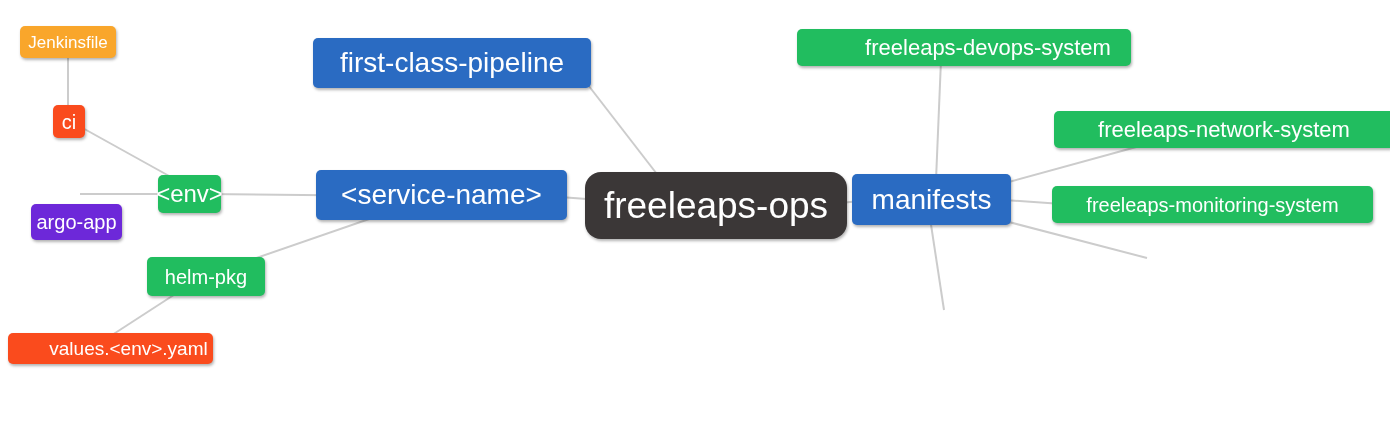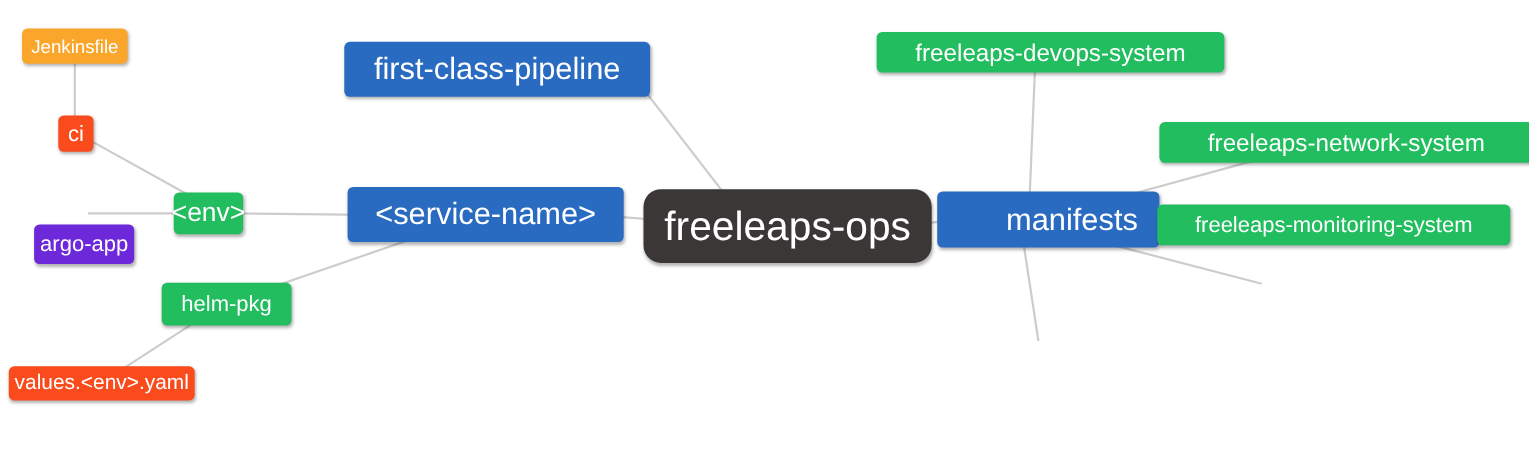--- a/index.html
+++ b/index.html
@@ -44,21 +44,21 @@
   .n-jenkinsfile { left:20px;  top:26px;  width:96px;  height:32px; font-size:17px; }
   .n-ci          { left:53px;  top:105px; width:32px;  height:33px; font-size:20px; }
   .n-argo-app    { left:31px;  top:176px; width:91px;  height:36px; font-size:20px; }
   .n-env         { left:158px; top:175px; width:63px;  height:38px; font-size:24px; }
   .n-helm-pkg    { left:147px; top:257px; width:118px; height:39px; font-size:20px; }
   .n-values      { left:8px;   top:333px; width:169px; height:31px; font-size:19px; }
   .n-pipeline    { left:313px; top:38px;  width:278px; height:50px; font-size:28px; }
   .n-service     { left:316px; top:170px; width:251px; height:50px; font-size:28px; }
   .n-ops         { left:585px; top:172px; width:262px; height:67px; font-size:37px; border-radius:16px; }
   .n-manifests   { left:852px; top:174px; width:159px; height:51px; font-size:28px; }
-  .n-devops      { left:797px; top:29px;  width:316px; height:37px; font-size:22px; }
+  .n-devops      { left:797px; top:29px;  width:286px; height:37px; font-size:22px;padding-left:48px; }
   .n-network     { left:1054px;top:111px; width:340px; height:37px; font-size:22px; }
   .n-monitoring  { left:1052px;top:186px; width:321px; height:37px; font-size:20px; }
   .n-controls    { left:1059px;top:256px; width:293px; height:37px; font-size:22px; }
   .n-storage     { left:814px; top:307px; width:291px; height:36px; font-size:22px; }
 </style>
 </head>
 <body>
 
 <div id="canvas">
 
@@ -77,22 +77,22 @@
     <line class="edge" x1="1005" y1="200" x2="1062" y2="204" style="stroke: rgb(204, 204, 204);"></line>
     <line class="edge" x1="1005" y1="221" x2="1147" y2="258" style="stroke: rgb(204, 204, 204);"></line>
     <line class="edge" x1="930" y1="218" x2="944" y2="310" style="stroke: rgb(204, 204, 204);"></line>
   </svg>
 
   <div class="node n-jenkinsfile" style="background-color: rgb(249, 166, 43);">Jenkinsfile</div>
   <div class="node n-ci" style="background-color: rgb(250, 75, 29);">ci</div>
   <div class="node n-argo-app" style="background-color: #6d28d9; margin-top: 28px;">argo-app</div>
   <div class="node n-env" style="background-color: rgb(33, 189, 95);">&lt;env&gt;</div>
   <div class="node n-helm-pkg" style="background-color: rgb(33, 189, 95);">helm-pkg</div>
-  <div class="node n-values" style="background-color: rgb(250, 75, 29);">values.&lt;env&gt;.yaml</div>
+  <div class="node n-values" style="background-color: rgb(250, 75, 29); padding-left: 36px;">values.&lt;env&gt;.yaml</div>
   <div class="node n-pipeline" style="background-color: rgb(42, 107, 194);">first-class-pipeline</div>
   <div class="node n-service" style="background-color: rgb(42, 107, 194);">&lt;service-name&gt;</div>
   <div class="node n-ops" style="background-color: rgb(59, 55, 55);">freeleaps-ops</div>
-  <div class="node n-manifests" style="background-color: rgb(42, 107, 194); padding-left: 43px;">manifests</div>
+  <div class="node n-manifests" style="background-color: rgb(42, 107, 194);">manifests</div>
   <div class="node n-devops" style="background-color: rgb(33, 189, 95);">freeleaps-devops-system</div>
   <div class="node n-network" style="background-color: rgb(33, 189, 95);">freeleaps-network-system</div>
   <div class="node n-monitoring" style="background-color: rgb(33, 189, 95);">freeleaps-monitoring-system</div>
 
 </div>
 
 </body></html>

